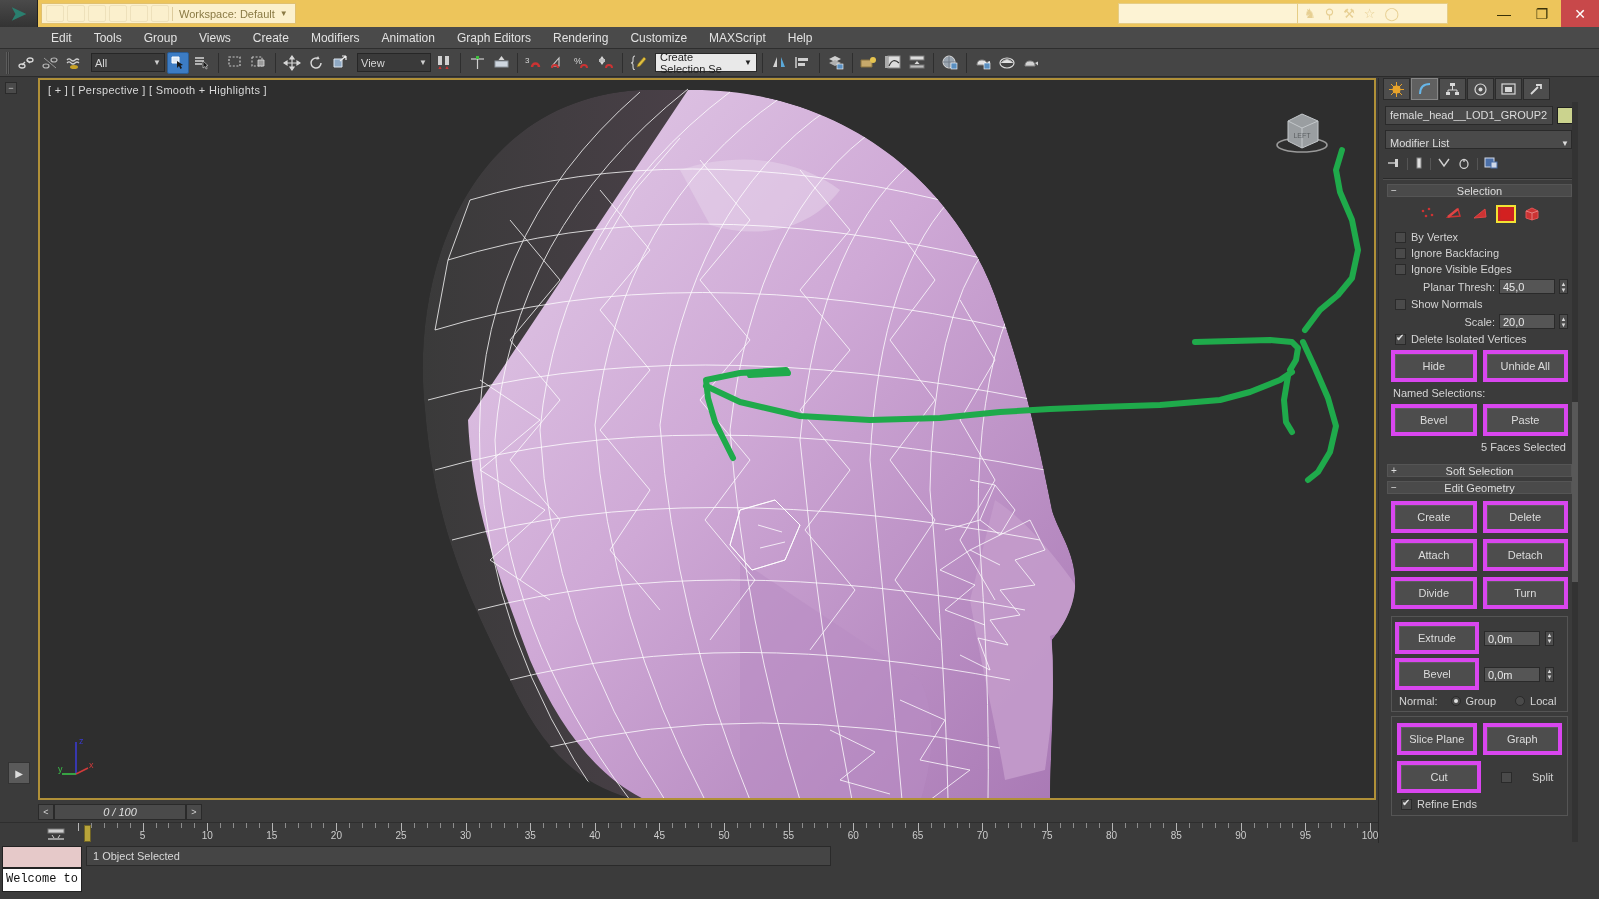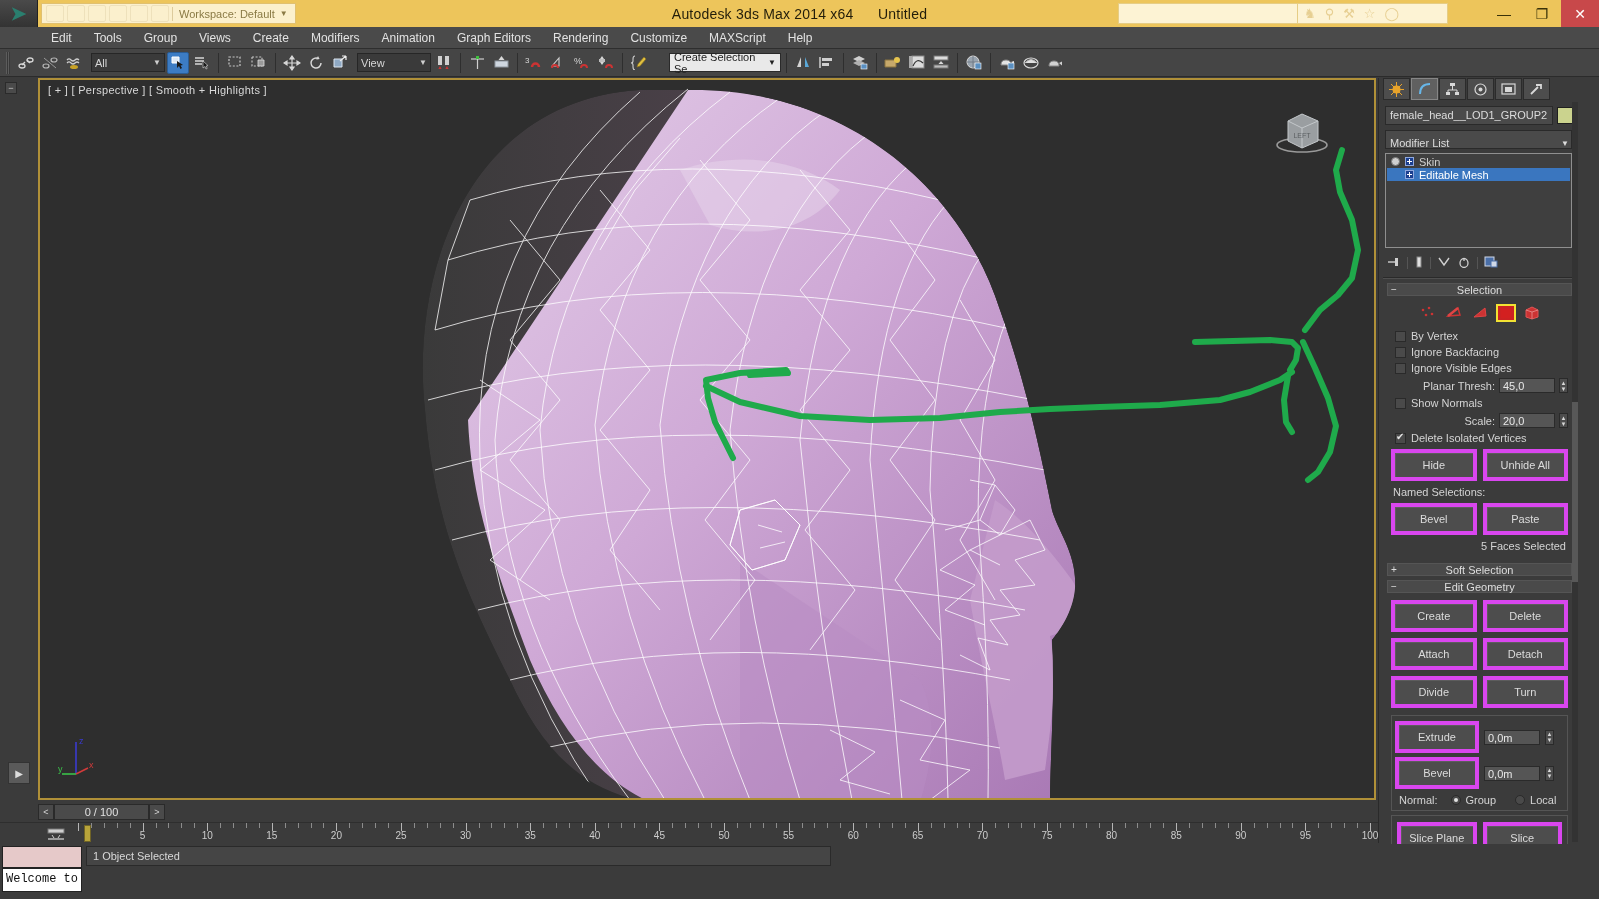--- a/index.html
+++ b/index.html
@@ -191,22 +191,22 @@
   .cp-scroll{ position:absolute; right:0; top:24px; width:6px; height:740px; background:#333;}
   .cp-scroll i{ position:absolute; left:0; top:300px; width:6px; height:180px; background:#585858; display:block;}
 
   
   .timeslider{
     position:absolute; left:38px; top:802px; width:1338px; height:20px;
     display:flex; align-items:center;
   }
   .ts-arrow{ width:16px;height:16px;background:#4a4a4a;border:1px solid #2a2a2a;
     display:flex;align-items:center;justify-content:center;color:#d6d6d6;font-size:9px;}
-  .ts-field{ width:95px;height:16px;background:#4a4a4a;border:1px solid #2a2a2a;
-    color:#e0e0e0;font-size:11px;display:flex;align-items:center;justify-content:center;}
+  .ts-field{ width:132px;height:16px;background:#4a4a4a;border:1px solid #2a2a2a;
+    color:#e0e0e0;font-size:11px;display:flex;align-items:center;justify-content:center;font-style:italic;}
   .trackbar{
     position:absolute; left:0; top:822px; width:1378px; height:22px; background:#3b3b3b;
     border-top:1px solid #2e2e2e;
   }
   .tb-mini{ position:absolute; left:44px; top:3px; width:24px; height:16px; color:#bbb; font-size:9px;
             display:flex;align-items:center;justify-content:center;}
   .tb-keyhandle{ position:absolute; left:84px; top:2px; width:7px; height:17px;
                  background:#b8a43a; border:1px solid #6f6326; }
   .ruler{ position:absolute; left:78px; top:0; right:0; height:22px; }
   .ruler .tick{ position:absolute; top:0; width:1px; height:5px; background:#8c8c8c; }
@@ -240,25 +240,20 @@
       <div class="qicon"></div>
       <div class="qicon"></div>
       <div class="qicon"></div>
       <div class="qicon"></div>
       <div class="qsep"></div>
       <div class="wsbox">
         <span>Workspace: Default</span>
         <span class="car">▼</span>
       </div>
     </div>
-    <div class="title-text">
-      <span>Autodesk 3ds Max  2014 x64</span>
-      &nbsp;&nbsp;&nbsp;&nbsp;
-      <span>Untitled</span>
-    </div>
     <div class="infocenter"></div>
     <div class="ic-icons">
       <span>♞</span>
       <span>⚲</span>
       <span>⚒</span>
       <span>☆</span>
       <span>◯</span>
     </div>
     <div class="wbtns">
       <div class="wbtn">—</div>
@@ -403,21 +398,21 @@
           <path d="M9 13 a3 3 0 0 1 6 0" stroke="#cc3333" stroke-width="2" fill="none"></path>
         </svg>
     </div>
     <div class="tbsep"></div>
     <div class="tb">
       <svg width="18" height="15" viewBox="0 0 18 15">
           <path d="M5 1 q-2 0 -2 3 v2 q0 2 -2 2 q2 0 2 2 v2 q0 3 2 3" stroke="#cfcfcf" stroke-width="1.1" fill="none"></path>
           <path d="M8 9 L14 2 l2 2 L10 11 l-3 1z" fill="#e0c040" stroke="#8a7020" stroke-width=".7"></path>
         </svg>
     </div>
-    <div class="tbinput" style="width:112px;margin-left:17px">
+    <div class="tbinput" style="width:102px;margin-left:3px">
       <span>Create Selection Se</span>
       <span style="font-size:8px">▼</span>
     </div>
     <div class="tbsep"></div>
     <div class="tb">
       <svg width="18" height="15" viewBox="0 0 18 15">
           <path d="M7 2 L3 12 L7 12 Z" fill="#d4d4d4"></path>
           <path d="M11 2 L15 12 L11 12 Z" fill="#5aa8d8"></path>
         </svg>
     </div>
@@ -650,31 +645,20 @@
     <div class="nameRow">
       <div class="namefield">female_head__LOD1_GROUP2</div>
       <div class="swatch"></div>
     </div>
 
     <div class="modlist">
       <span>Modifier List</span>
       <span style="font-size:8px">▼</span>
     </div>
 
-    <div class="stack">
-      <div class="stackrow">
-        <span class="bulb"></span>
-        <span class="sq"></span>
-        <span>Skin</span>
-      </div>
-      <div class="stackrow sel">
-        <span class="sq" style="margin-left:14px"></span>
-        <span>Editable Mesh</span>
-      </div>
-    </div>
 
     <div class="stackbtns">
       <span>
         <svg width="14" height="12" viewBox="0 0 14 12">
             <path d="M1 6 h7" stroke="#d0d0d0" stroke-width="1.4"></path>
             <rect x="8" y="2" width="3" height="8" fill="#d0d0d0"></rect>
           </svg>
       </span>
       <span class="sp"></span>
       <span>
@@ -850,21 +834,21 @@
             <span class="radio on" style="margin-left:8px"></span>
             <span>Group</span>
             <span class="radio" style="margin-left:14px"></span>
             <span>Local</span>
           </div>
         </div>
 
         <div class="grpbox">
           <div class="btnrow">
             <div class="mbtn">Slice Plane</div>
-            <div class="mbtn">Slice</div>
+            <div class="mbtn">Graph</div>
           </div>
           <div style="display:flex;gap:20px;align-items:center;padding:3px 2px">
             <div class="mbtn" style="flex:0 0 84px">Cut</div>
             <span class="chk"></span>
             <span>Split</span>
           </div>
           <div class="chkrow">
             <span class="chk on"></span>
             <span>Refine Ends</span>
           </div>

